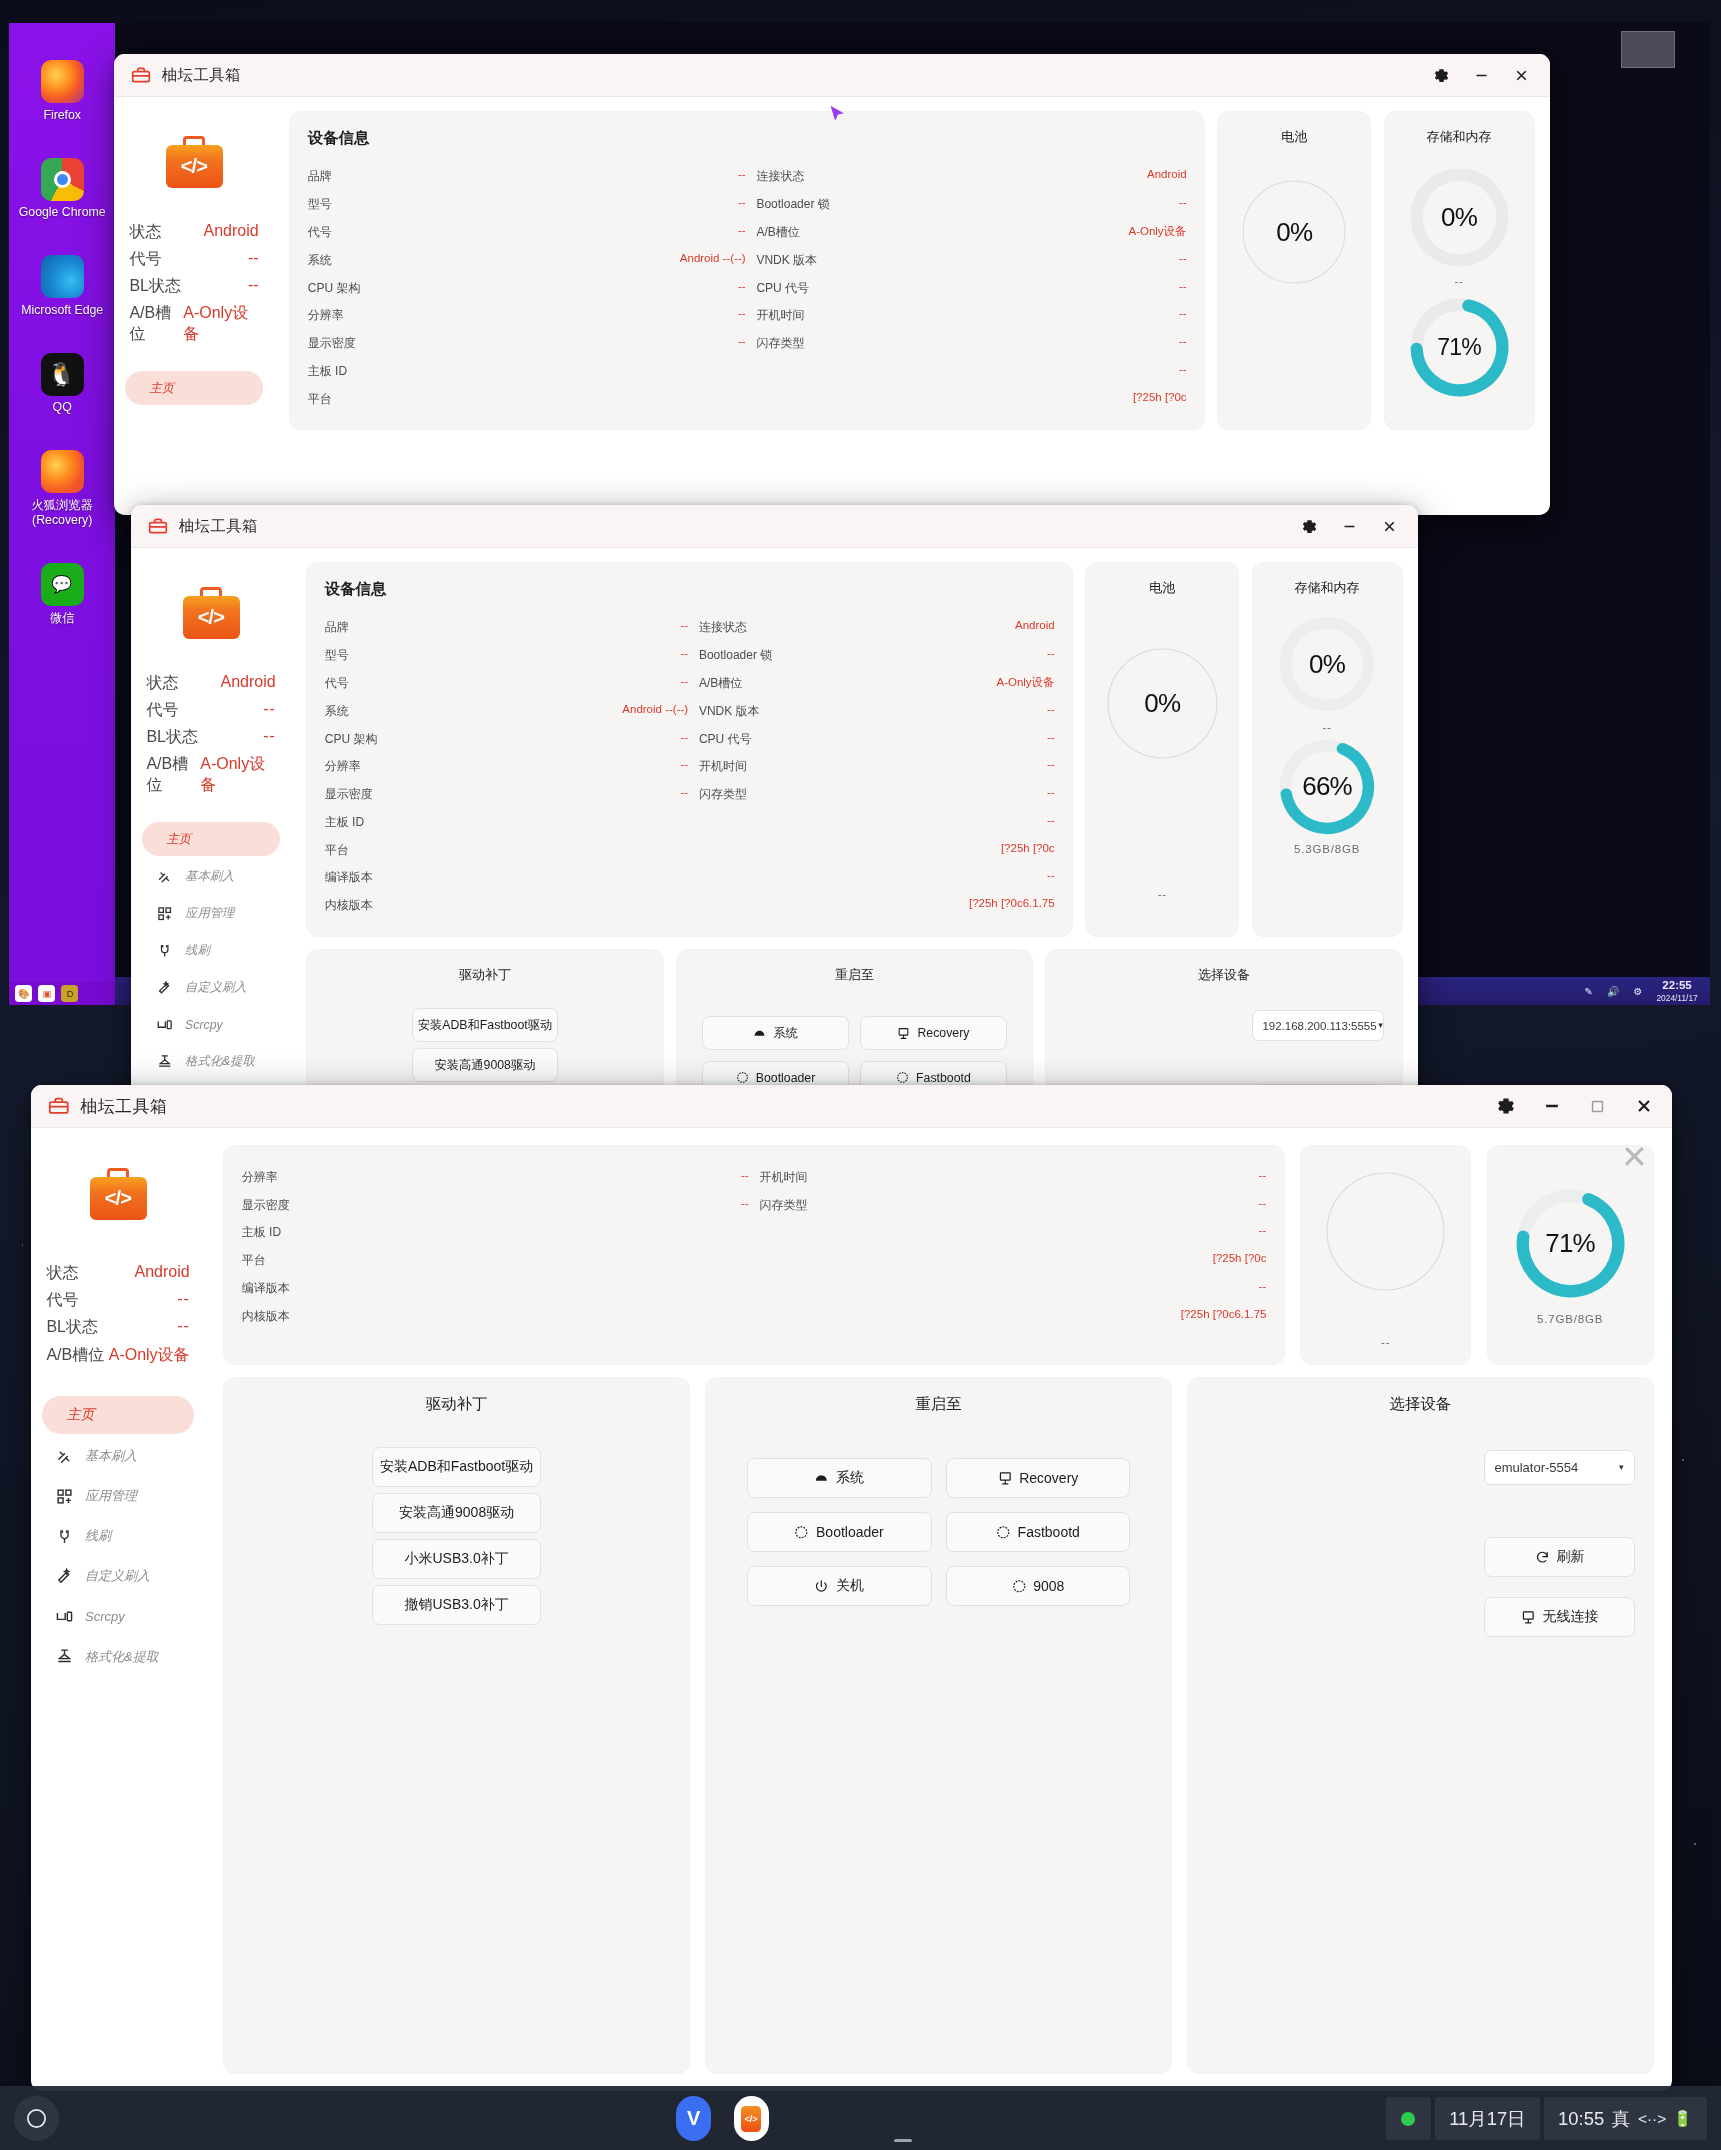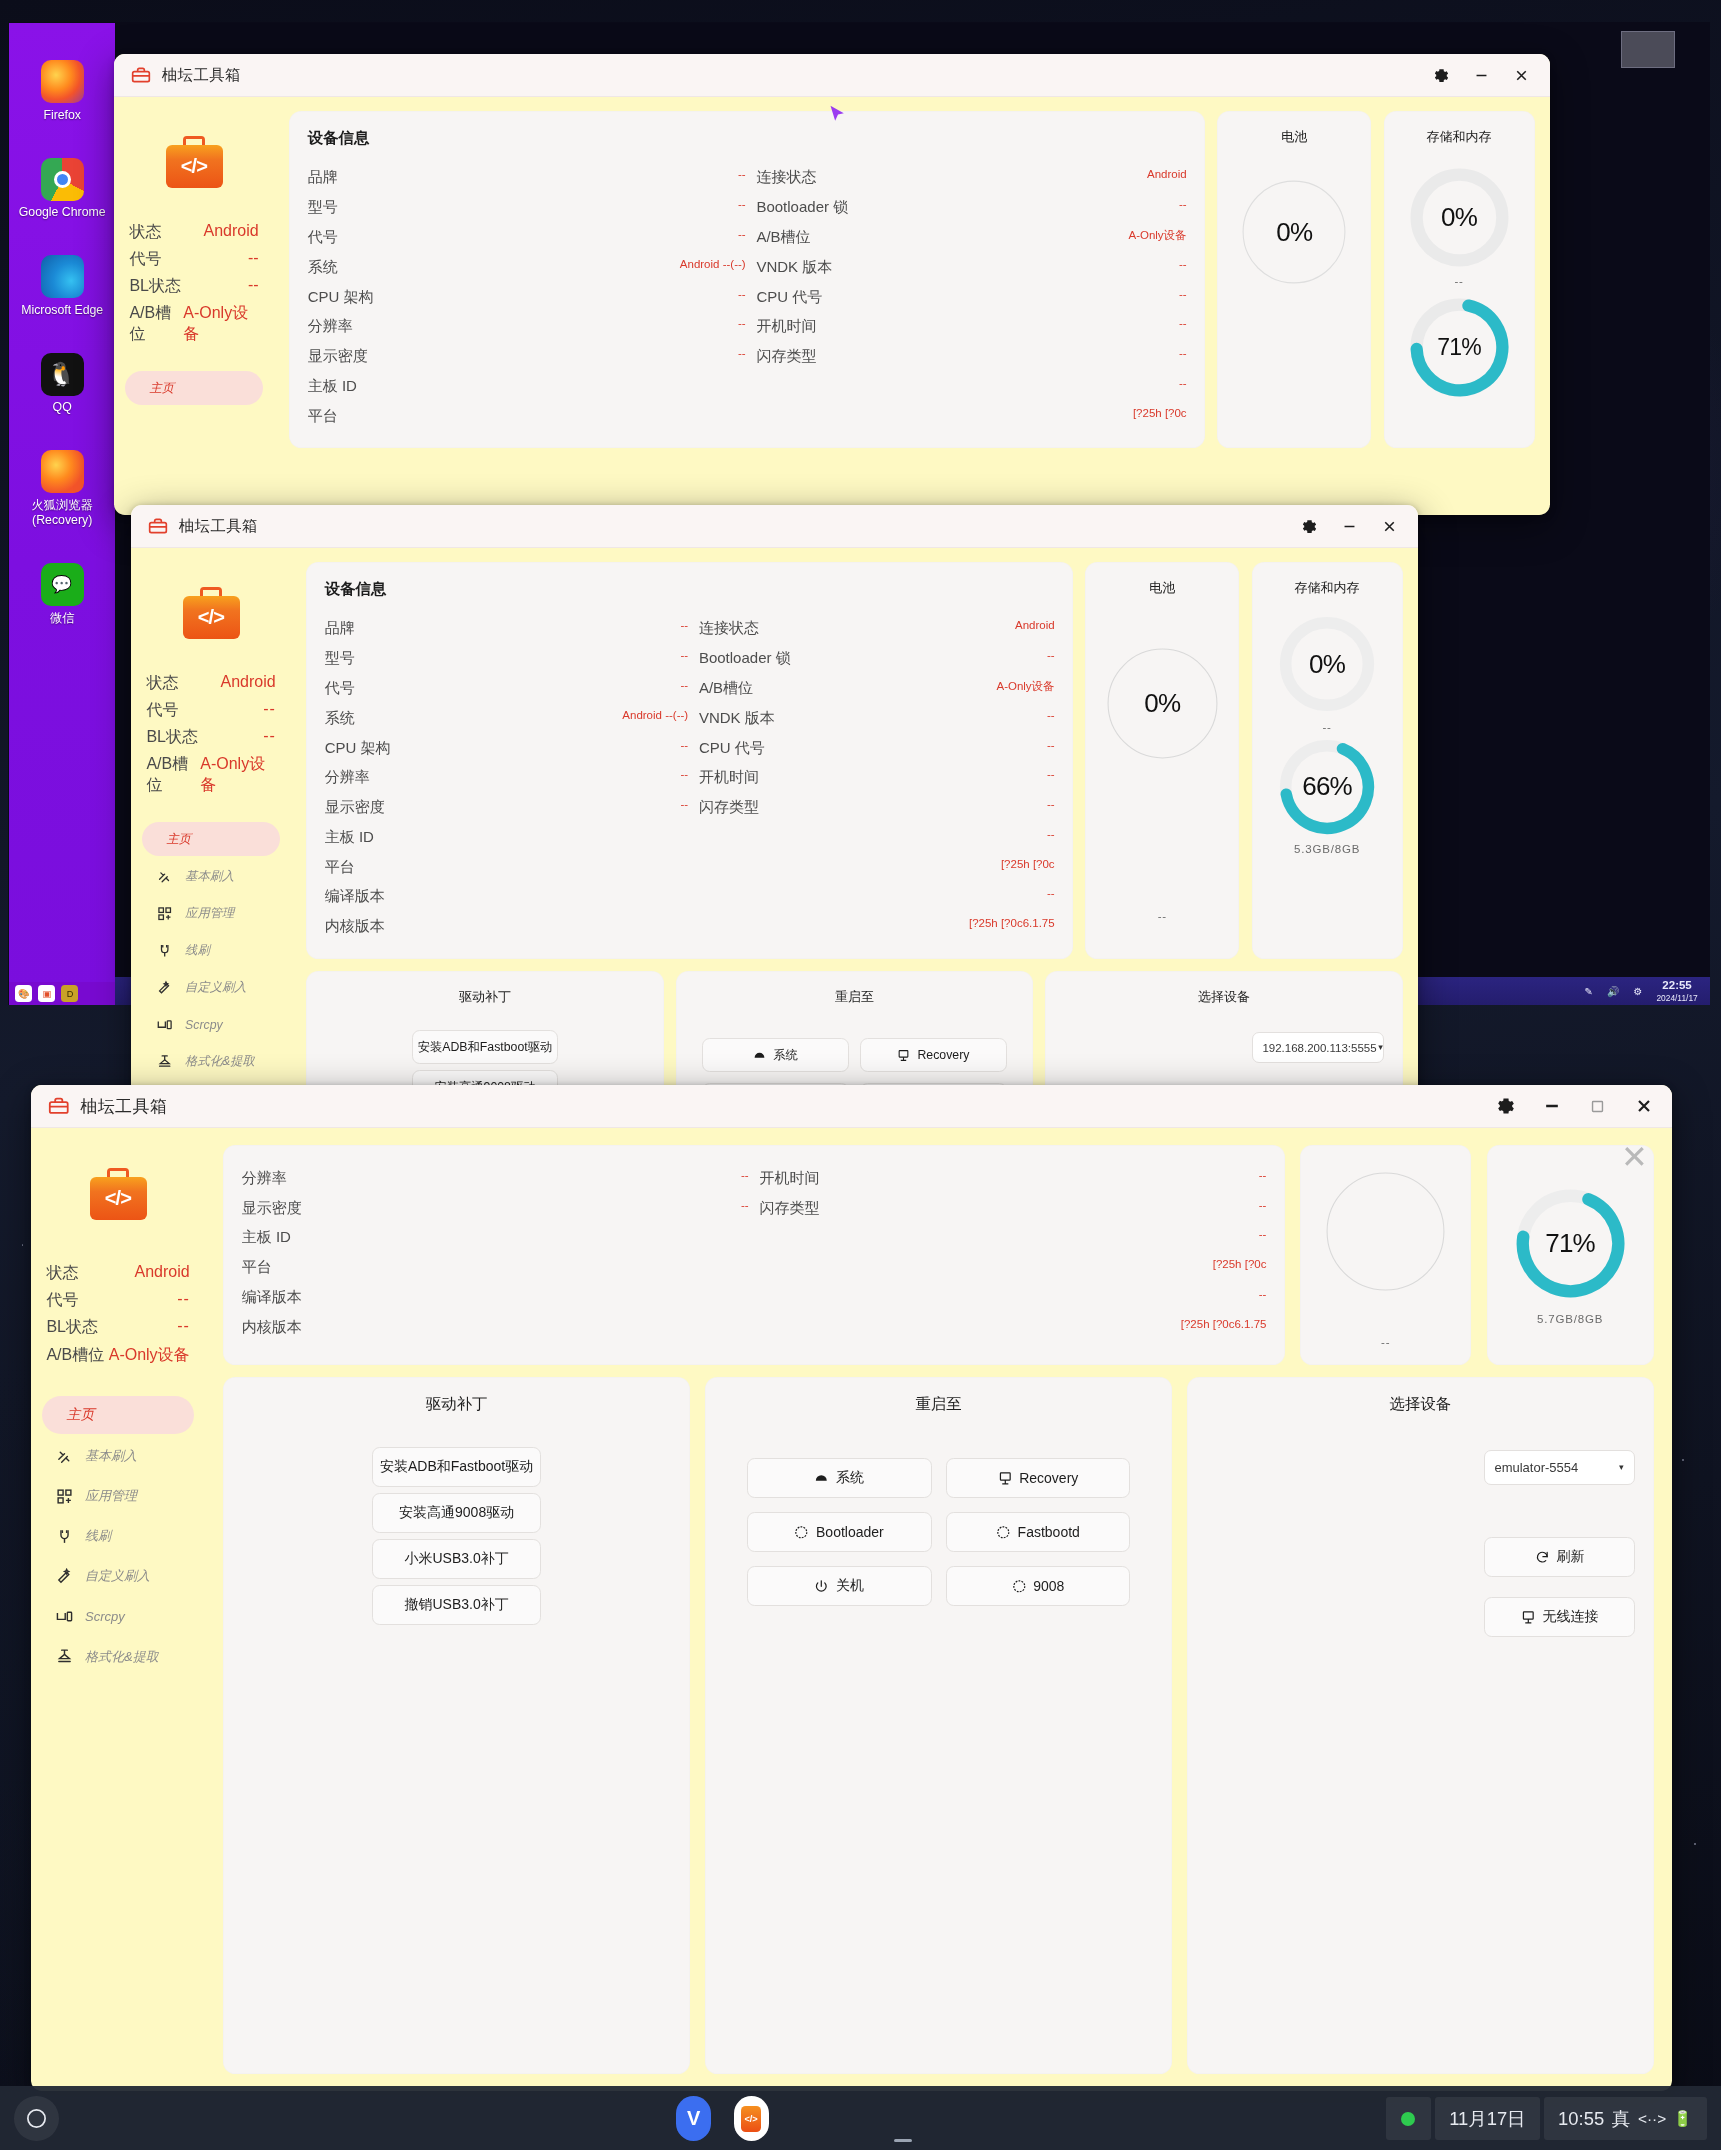--- a/index.html
+++ b/index.html
@@ -55,21 +55,21 @@
   .vm-taskbar .clk b { display:block; font-size:11.5px; font-weight:700; }
   .vm-taskbar .clk span { font-size:8.4px; }
 
   .vm-thumb {
     position:absolute; left:1621px; top:31px; width:54px; height:37px;
     background:#4b4b58; border:0.8px solid #6d6d80;
   }
 
   
   .win {
-    position:absolute; background:#fef9c3; border-radius:10.8px;
+    position:absolute; background:#ffffff; border-radius:10.8px;
     box-shadow: 0 10.8px 37px rgba(0,0,0,.45), 0 1.5px 6.1px rgba(0,0,0,.25);
     overflow:hidden;
   }
   .titlebar {
     height:43px; display:flex; align-items:center; padding:0 12.3px 0 17px;
     background:#faf5f4; border-bottom:0.8px solid #efe7e6;
   }
   .tb-icon { margin-right:10.8px; display:flex; }
   .tb-title { font-size:15.4px; color:#2b2b2b; letter-spacing:0.4px; }
   .tb-spacer { flex:1; }
@@ -115,21 +115,21 @@
   .row-top { display:flex; gap:12.3px; }
   .card {
     background:#f7f5f4; border-radius:12.3px; padding:17px 18.4px;
     box-shadow: inset 0 0 0 0.8px rgba(0,0,0,.015);
   }
   .card h3 { font-size:15.4px; font-weight:700; color:#1d1d1d; margin-bottom:14px; }
   .card h4 { font-size:13px; font-weight:400; color:#1d1d1d; margin-bottom:12.3px;text-align:center; }
 
   .devinfo { flex:1 1 auto; min-width:0; }
   .devgrid { display:grid; grid-template-columns: 1fr auto 1fr auto; column-gap:10.8px; row-gap:0px; }
-  .dk { font-size:15px; color:#4d4d4d; padding:5.4px 0; white-space:nowrap; }
+  .dk { font-size:12px; color:#4d4d4d; padding:5.4px 0; white-space:nowrap; }
   .dv { font-size:11.5px; color:#d9392b; text-align:right; padding:5.4px 0; white-space:nowrap; }
   .dv.single { grid-column: 3 / span 2; }
 
   .battery { width:154px; flex:none; display:flex; flex-direction:column; }
   .storage { width:151px; flex:none; display:flex; flex-direction:column; }
 
   .gauge { position:relative; margin:0 auto; }
   .gauge .txt {
     position:absolute; inset:0; display:flex; align-items:center; justify-content:center;
     font-size:26px; color:#111; letter-spacing:-0.8px;

